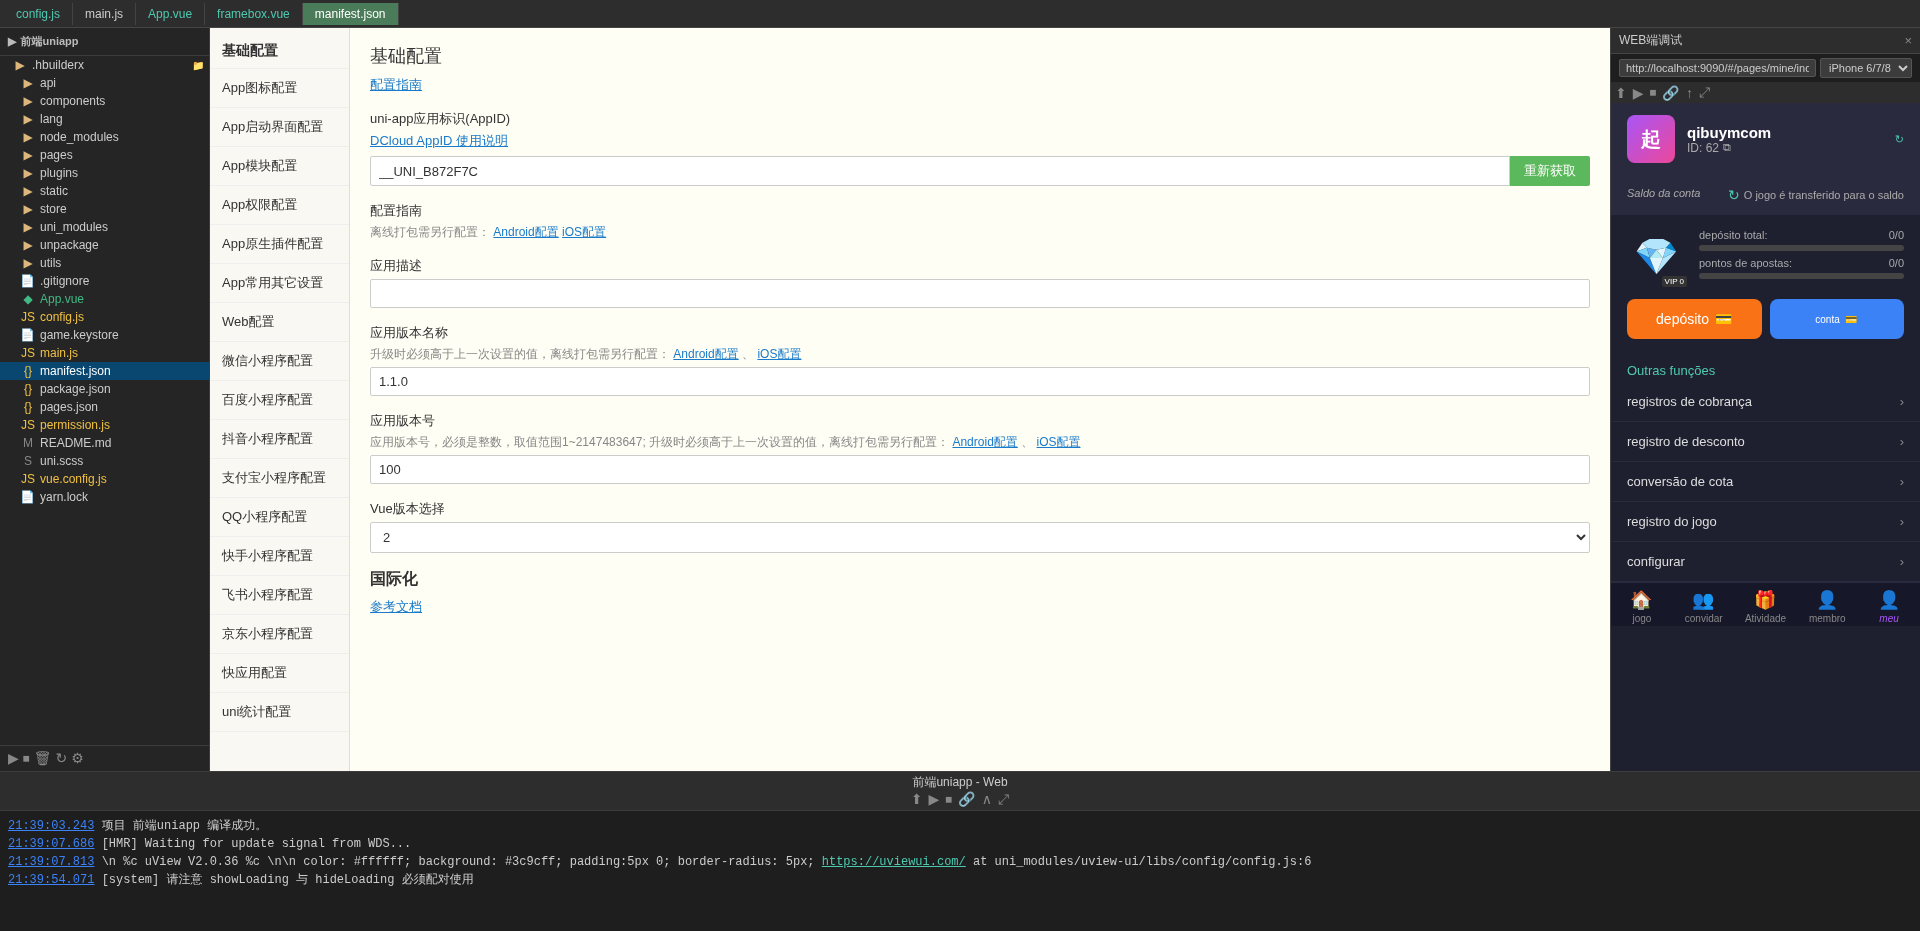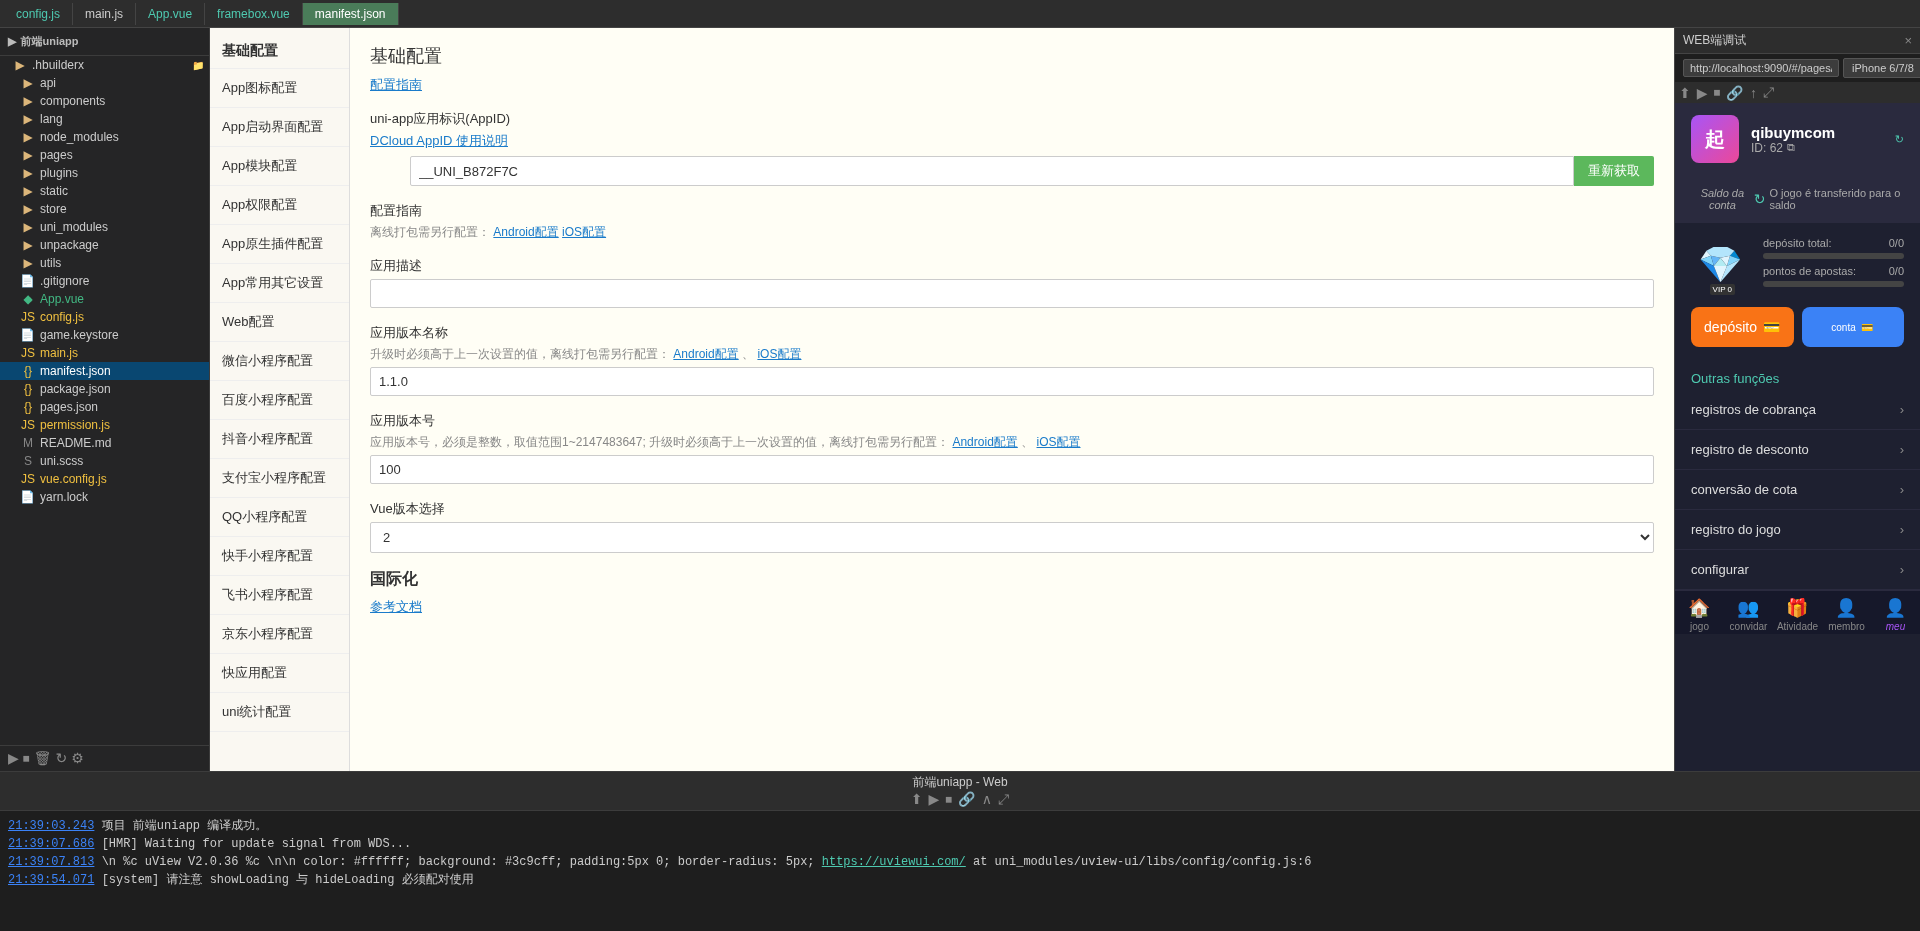--- a/index.html
+++ b/index.html
@@ -33,29 +33,29 @@
     .config-nav-item { padding: 10px 12px; font-size: 13px; color: #333; cursor: pointer; border-bottom: 1px solid #eee; }
     .config-nav-item.section { font-size: 14px; font-weight: bold; color: #333; background: #faf8f2; padding: 14px 12px 8px 12px; }
     .config-content { flex: 1; background: #fffef5; overflow-y: auto; padding: 0 20px 20px 20px; }
     .config-content h2 { font-size: 18px; color: #333; padding: 16px 0 8px 0; font-weight: normal; }
     .config-link { color: #1a7bca; text-decoration: underline; font-size: 13px; cursor: pointer; margin-bottom: 16px; display: block; }
     .form-group { margin-bottom: 16px; }
     .form-label { font-size: 13px; color: #333; margin-bottom: 4px; display: block; }
     .form-hint { font-size: 12px; color: #888; margin-bottom: 4px; }
     .form-hint a { color: #1a7bca; text-decoration: underline; cursor: pointer; }
     .form-input { width: 100%; border: 1px solid #ccc; padding: 6px 8px; font-size: 13px; color: #333; background: #fff; outline: none; border-radius: 2px; }
-    .input-row { display: flex; gap: 0; margin-left: 40px; }
+    .input-row { display: flex; gap: 0; }
     .input-row .form-input { flex: 1; border-radius: 2px 0 0 2px; }
     .btn-refresh { background: #5cb85c; color: #fff; border: none; padding: 6px 14px; cursor: pointer; font-size: 13px; border-radius: 0 2px 2px 0; white-space: nowrap; }
     .form-select { width: 100%; border: 1px solid #ccc; padding: 6px 8px; font-size: 13px; color: #333; background: #fff; border-radius: 2px; }
     .section-title { font-size: 16px; color: #333; margin: 16px 0 8px 0; font-weight: bold; }
     .section-link { color: #1a7bca; text-decoration: underline; font-size: 13px; cursor: pointer; display: block; margin-bottom: 8px; }
 
     
-    .preview-panel { width: 246px; background: #2d2d2d; border-left: 1px solid #444; display: flex; flex-direction: column; overflow: hidden; }
+    .preview-panel { width: 310px; background: #2d2d2d; border-left: 1px solid #444; display: flex; flex-direction: column; overflow: hidden; }
     .preview-header { background: #2d2d2d; border-bottom: 1px solid #444; padding: 4px 8px; display: flex; align-items: center; justify-content: space-between; }
     .preview-header .title { font-size: 12px; color: #ccc; }
     .preview-header .close-btn { cursor: pointer; color: #888; }
     .preview-url-bar { background: #1e1e1e; padding: 4px 8px; display: flex; align-items: center; gap: 4px; }
     .preview-url-input { flex: 1; background: #3c3c3c; border: 1px solid #555; color: #ccc; padding: 2px 6px; font-size: 11px; border-radius: 2px; }
     .preview-device-select { background: #3c3c3c; border: 1px solid #555; color: #ccc; padding: 2px 4px; font-size: 11px; border-radius: 2px; }
     .preview-toolbar { display: flex; gap: 6px; padding: 2px 4px; align-items: center; }
     .preview-toolbar span { font-size: 14px; cursor: pointer; color: #888; }
     .preview-content { flex: 1; background: #1a1a2e; overflow: hidden; position: relative; }
     .phone-frame { background: #1e2030; width: 100%; height: 100%; display: flex; flex-direction: column; overflow: hidden; }
@@ -65,21 +65,21 @@
     .app-avatar { width: 48px; height: 48px; background: linear-gradient(135deg, #a855f7, #ec4899); border-radius: 8px; display: flex; align-items: center; justify-content: center; color: #fff; font-size: 20px; font-weight: bold; }
     .app-user-info { flex: 1; }
     .app-username { color: #fff; font-size: 15px; font-weight: bold; }
     .app-user-id { color: #aaa; font-size: 12px; display: flex; align-items: center; gap: 4px; }
     .app-balance-row { display: flex; justify-content: space-between; padding: 12px 16px; background: #2a2a3e; }
     .app-balance-item { text-align: center; cursor: pointer; font-style: italic; }
     .app-balance-label { color: #aaa; font-size: 11px; }
     .app-balance-icon { color: #4ec9b0; font-size: 14px; }
     .vip-section { background: #1e2030; padding: 12px 16px; display: flex; align-items: center; gap: 12px; }
     .vip-badge { width: 60px; height: 60px; position: relative; display: flex; align-items: center; justify-content: center; }
-    .vip-label { position: absolute; bottom: 0; right: 16px; background: #333; color: #fff; font-size: 8px; padding: 1px 3px; border-radius: 2px; }
+    .vip-label { position: absolute; bottom: 0; right: 0; background: #333; color: #fff; font-size: 8px; padding: 1px 3px; border-radius: 2px; }
     .vip-progress { flex: 1; }
     .vip-progress-row { display: flex; justify-content: space-between; align-items: center; margin-bottom: 4px; font-size: 11px; color: #aaa; }
     .vip-progress-bar { background: #444; height: 6px; border-radius: 3px; margin-bottom: 6px; }
     .vip-progress-fill { background: linear-gradient(90deg, #a855f7, #ec4899); height: 100%; border-radius: 3px; width: 0%; }
     .app-buttons-row { display: flex; gap: 0; padding: 0 16px 12px 16px; gap: 8px; background: #1e2030; }
     .app-btn-orange { flex: 1; background: #f97316; color: #fff; border: none; padding: 12px; border-radius: 8px; font-size: 14px; cursor: pointer; display: flex; align-items: center; justify-content: center; gap: 6px; }
     .app-btn-blue { flex: 1; background: #3b82f6; color: #fff; border: none; padding: 12px; border-radius: 8px; font-size: 10px; cursor: pointer; display: flex; align-items: center; justify-content: center; gap: 6px; }
     .app-outras { padding: 12px 16px 4px 16px; color: #4ec9b0; font-size: 13px; background: #1e2030; }
     .app-menu-item { display: flex; justify-content: space-between; align-items: center; padding: 12px 16px; border-bottom: 1px solid #2a2a3e; background: #1e2030; color: #ddd; font-size: 13px; cursor: pointer; }
     .app-menu-chevron { color: #888; }

